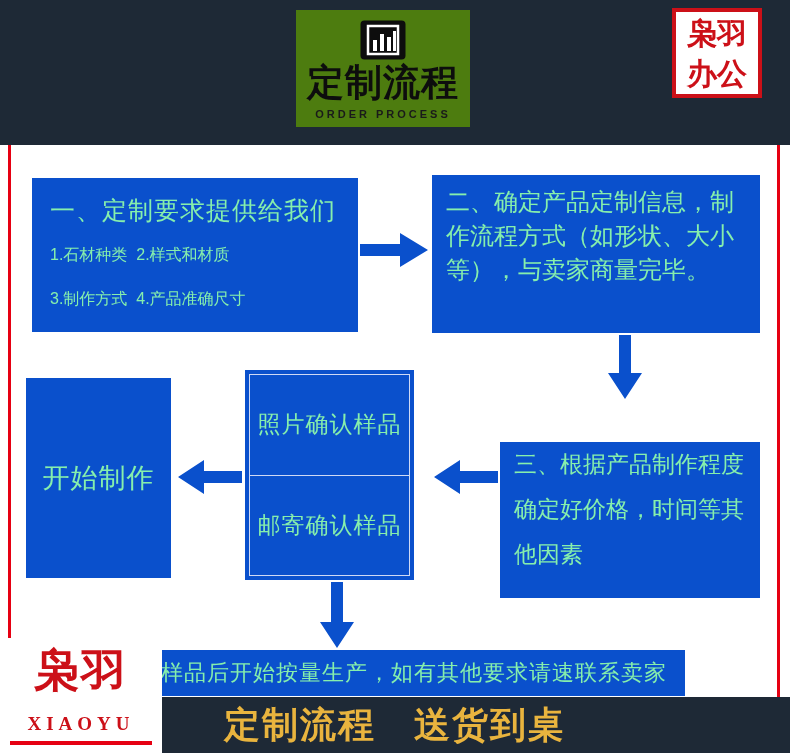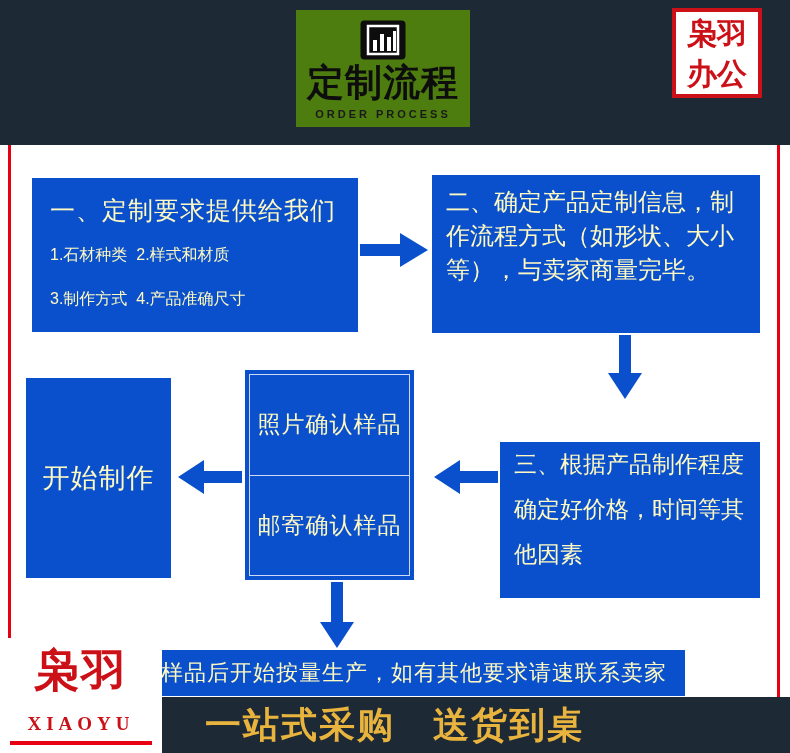--- a/index.html
+++ b/index.html
@@ -18,21 +18,21 @@
   .chart-icon { display:block; margin:10px auto 2px auto; }
   .title { font-size:37px; font-weight:900; color:#0d0d0d; letter-spacing:1px; line-height:42px; }
   .subtitle { font-size:11px; font-weight:700; color:#1a1a1a; letter-spacing:3px; margin-top:4px; }
 
   .brand-badge { position:absolute; left:672px; top:8px; width:90px; height:90px;
                  background:#ffffff; border:4px solid #cc1018; text-align:center;
                  font-family:"Liberation Serif","DejaVu Serif",serif;
                  color:#cc1018; font-weight:700; font-size:30px; line-height:40px; padding-top:2px; }
 
   
-  .box { position:absolute; background:#0a50cc; color:#fef9c3; z-index:1; }
+  .box { position:absolute; background:#0a50cc; color:#86efac; z-index:1; }
 
   .step1 { left:32px; top:178px; width:326px; height:154px; padding:16px 0 0 18px; }
   .s1-head { font-size:25px; line-height:32px; letter-spacing:1px; }
   .s1-line { font-size:16px; line-height:30px; margin-top:14px; white-space:pre; }
 
   .step2 { left:432px; top:175px; width:328px; height:158px; padding:10px 14px; 
            font-size:24px; line-height:34px; }
 
   .step3 { left:500px; top:402px; width:260px; height:156px; padding:0 14px;
            font-size:23px; line-height:45px;margin-top:40px; }
@@ -140,21 +140,21 @@
 
   <svg class="arrow a-down2" width="40" height="66">
     <polygon points="14,0 26,0 26,40 37,40 20,66 3,40 14,40" fill="#0a50cc"></polygon>
   </svg>
 
   <div class="box final-bar">
     <span>认样品后开始按量生产，如有其他要求请速联系卖家</span>
   </div>
 
   <div class="bottom-bar">
-    <div class="slogan">一站式采购　送货到桌</div>
+    <div class="slogan">定制流程　送货到桌</div>
   </div>
 
   <div class="logo-block">
     <div class="logo-cn">枭羽</div>
     <div class="logo-en">XIAOYU</div>
     <div class="logo-underline"></div>
   </div>
 
 </div>
 

